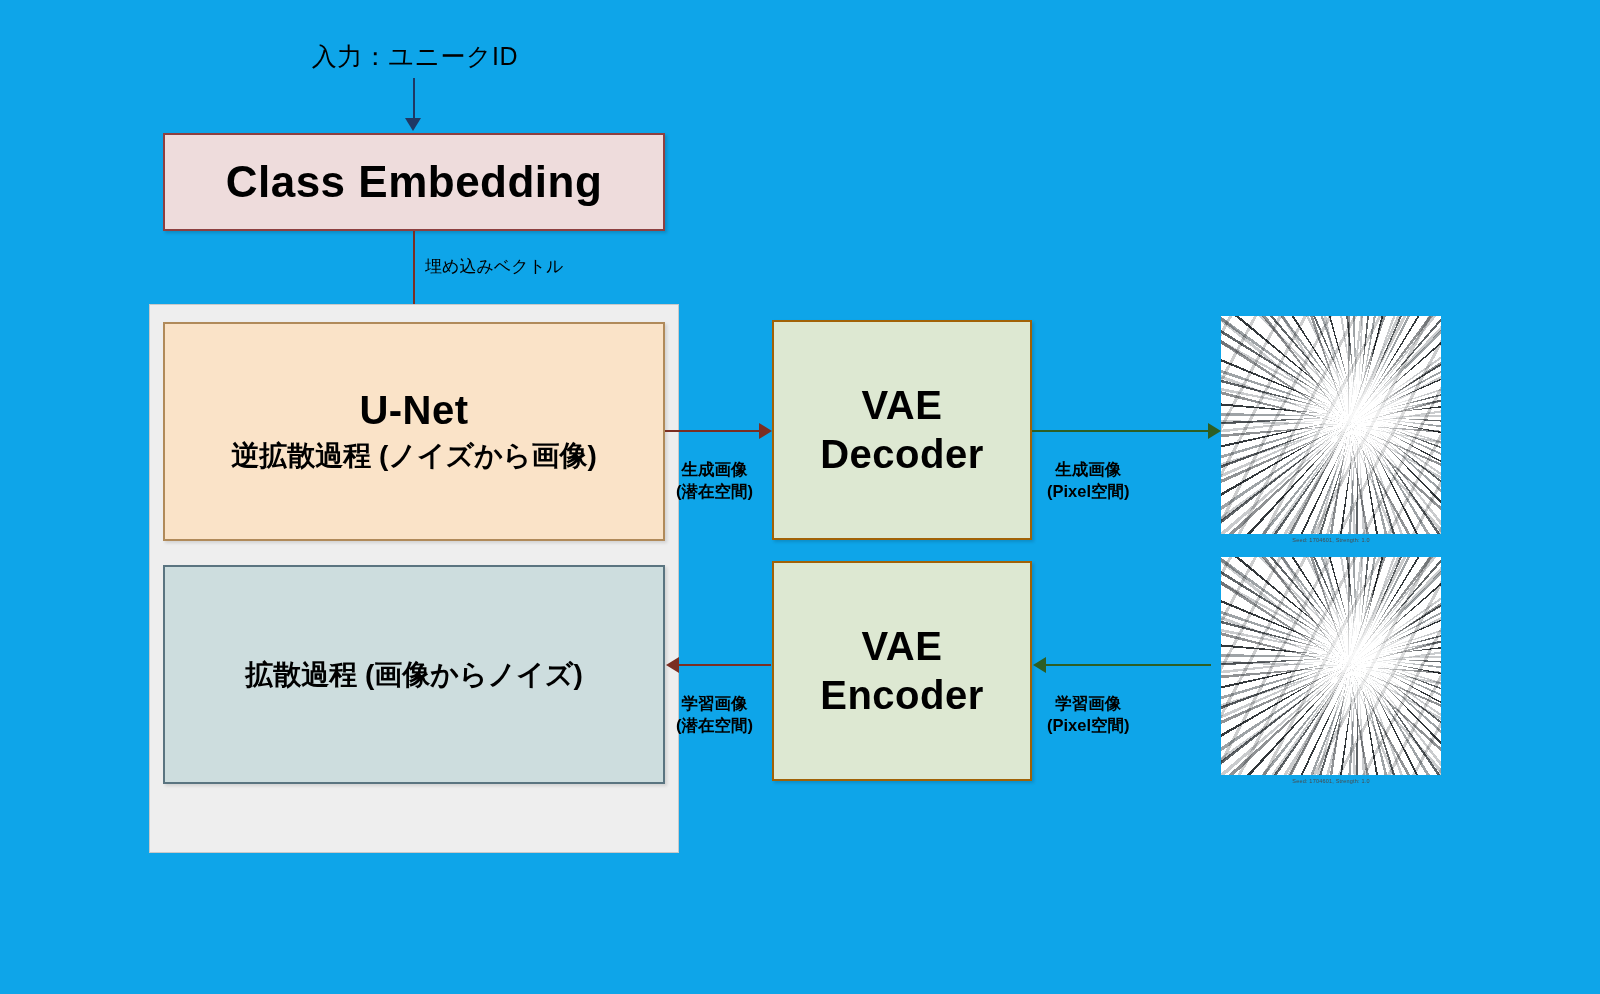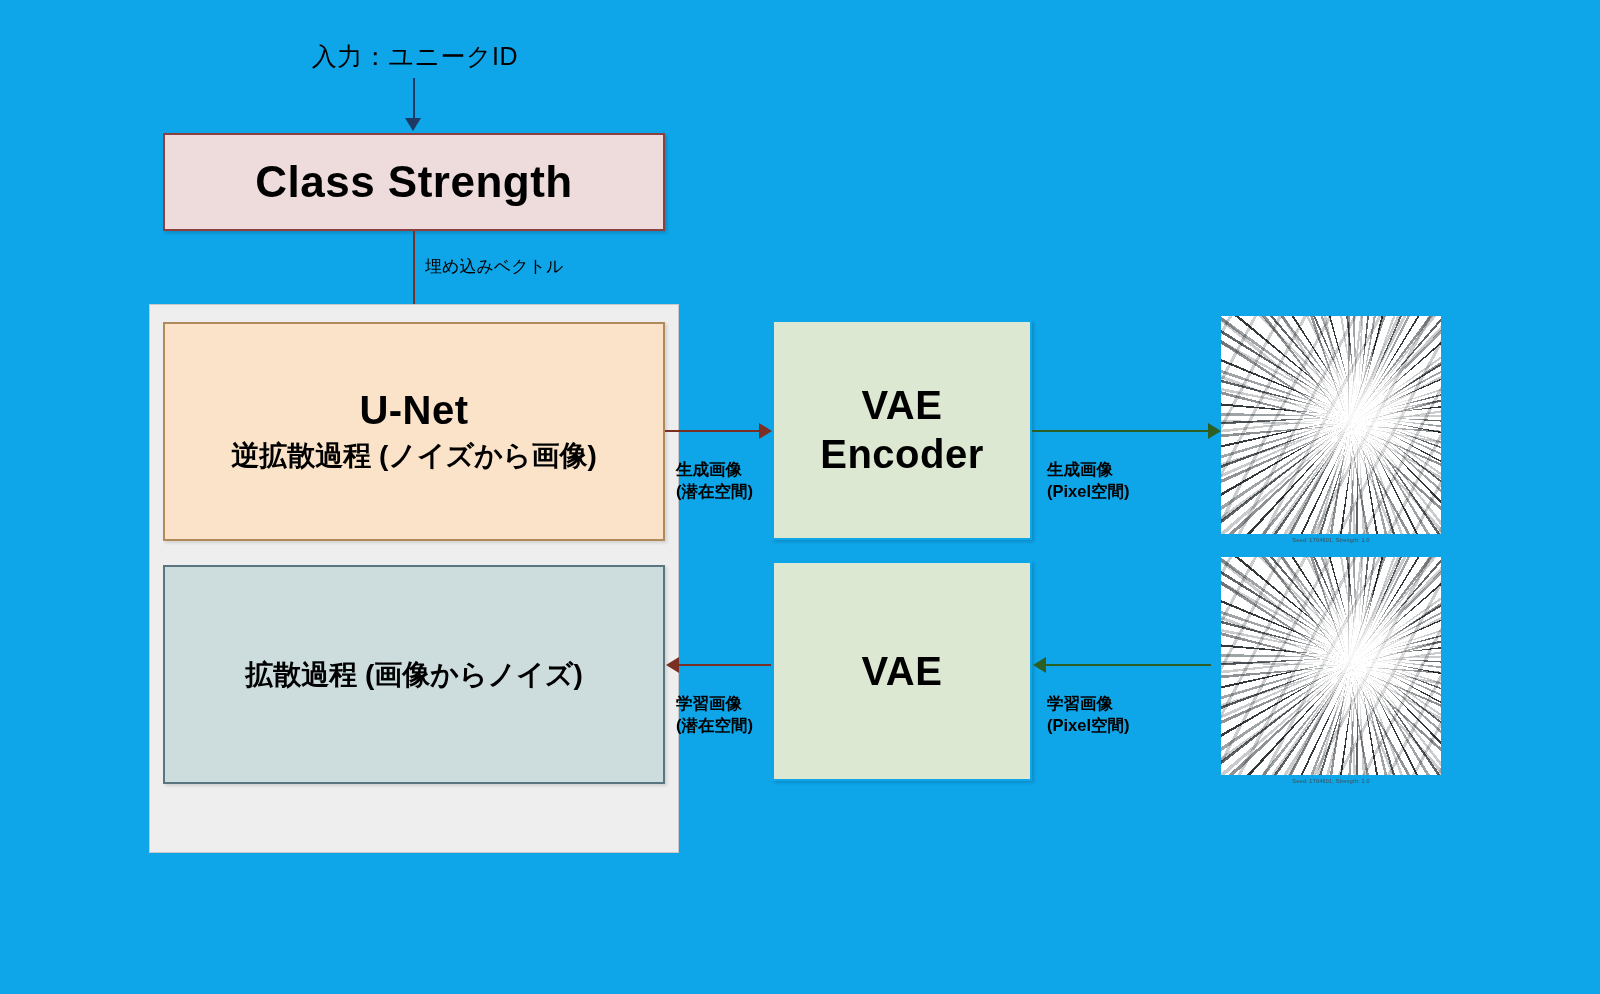--- a/index.html
+++ b/index.html
@@ -45,20 +45,21 @@
     text-align: center;
     font-size: 33px;
     font-weight: 700;
     letter-spacing: 0.3px;
   }
   .arrow-label {
     font-size: 16.5px;
     font-weight: 700;
     line-height: 1.35;
     white-space: nowrap;
+    text-align: center;
   }
 
   
   .box {
     box-sizing: border-box;
     display: flex;
     flex-direction: column;
     align-items: center;
     justify-content: center;
     text-align: center;
@@ -101,21 +102,21 @@
     border: 2px solid #5a7480;
     box-shadow: 2px 2px 3px rgba(0,0,0,0.12);
   }
   .box-diffusion .t1 {
     font-size: 28px;
     font-weight: 700;
   }
   .box-vae {
     width: 260px; height: 220px;
     background: #dde8d2;
-    border: 2px solid #0ea5e9;
+    border: 2px solid #a16207;
     box-shadow: 2px 2px 3px rgba(0,0,0,0.14);
   }
   .box-vae-dec { left: 772px; top: 320px; }
   .box-vae-enc { left: 772px; top: 561px; }
   .box-vae .t1 {
     font-size: 40px;
     font-weight: 700;
     line-height: 1.22;
     letter-spacing: 0.5px;
   }
@@ -231,48 +232,49 @@
 <body>
 
 <div id="canvas">
 
   <div class="abs input-label">入力：ユニークID</div>
 
   <div class="abs vline navy" style="left:413px; top:78px; height:42px;"></div>
   <div class="abs head head-down-navy" style="left:405px; top:118px;"></div>
 
   <div class="abs box box-class-embed">
-    <div class="t1">Class Strength</div>
+    <div class="t1">Class Embedding</div>
   </div>
 
   <div class="abs vline dred" style="left:413px; top:231px; height:90px;"></div>
   <div class="abs head head-down-dred" style="left:405px; top:316px;"></div>
   <div class="abs embed-vec-label">埋め込みベクトル</div>
 
   <div class="abs outer-container"></div>
 
   <div class="abs box box-diffusion">
     <div class="t1">拡散過程 (画像からノイズ)</div>
   </div>
 
   <div class="abs box box-unet">
     <div class="t1">U-Net</div>
     <div class="t2">逆拡散過程 (ノイズから画像)</div>
   </div>
 
   <div class="abs box box-vae box-vae-dec">
     <div class="t1">
       <div>VAE</div>
-      <div>Encoder</div>
+      <div>Decoder</div>
     </div>
   </div>
 
   <div class="abs box box-vae box-vae-enc">
     <div class="t1">
       <div>VAE</div>
+      <div>Encoder</div>
     </div>
   </div>
 
   <div class="abs hline dred" style="left:665px; top:430px; width:95px;"></div>
   <div class="abs head head-right-dred" style="left:759px; top:423px;"></div>
   <div class="abs arrow-label" style="left:676px; top:458px;">
     <div>生成画像</div>
     <div>(潜在空間)</div>
   </div>
 

